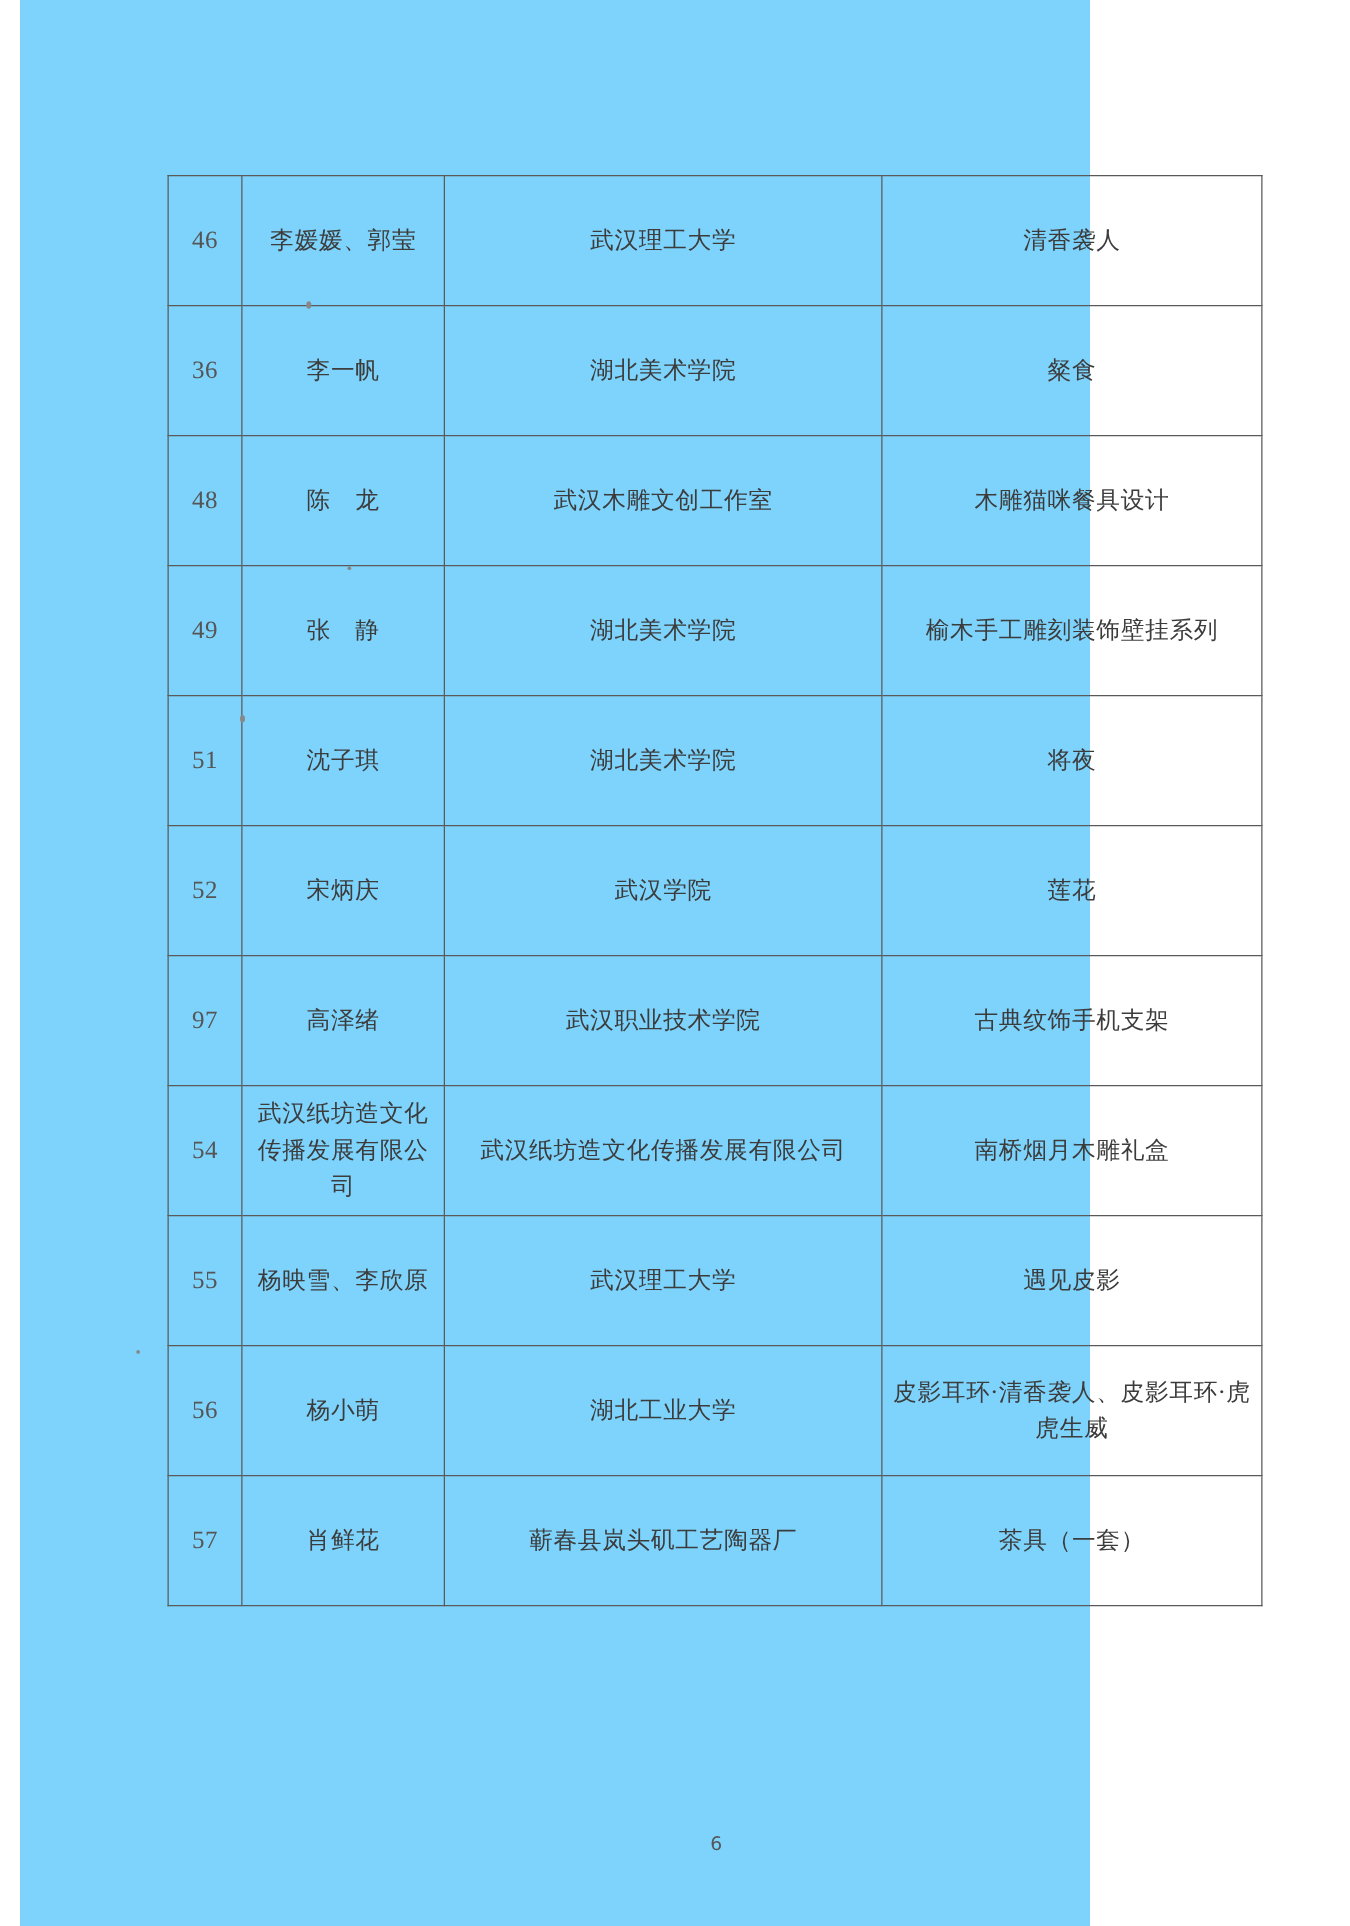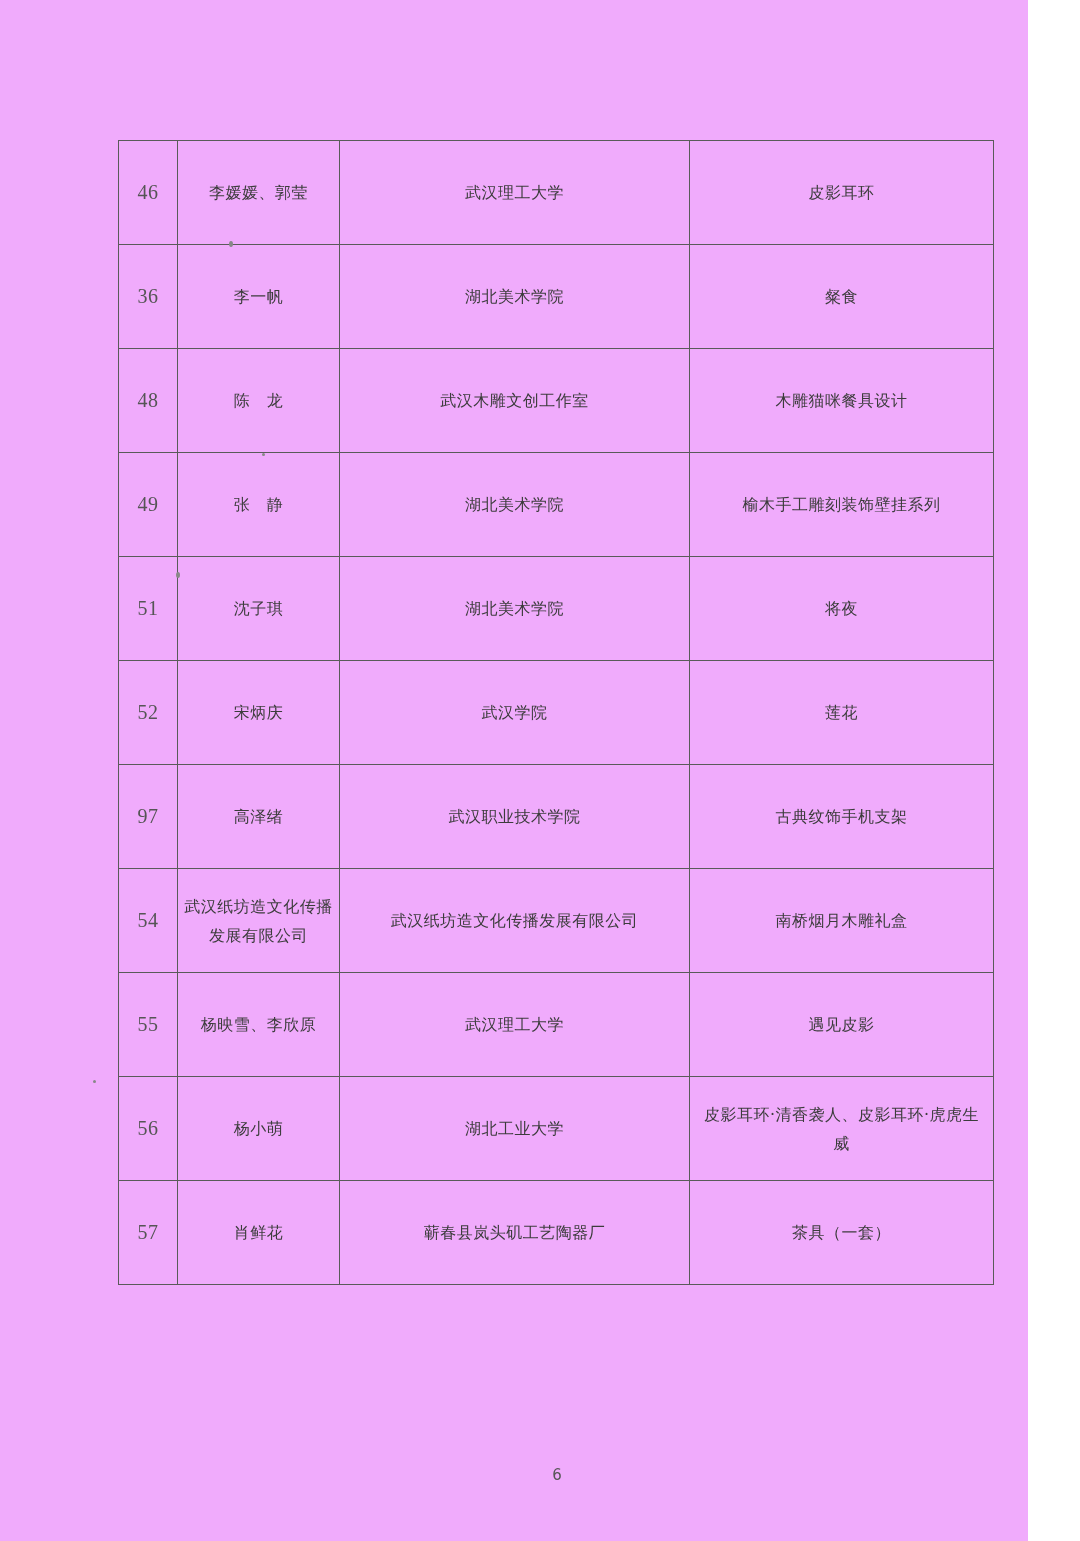--- a/index.html
+++ b/index.html
@@ -10,39 +10,39 @@
     body {
       width: 1080px;
       height: 1541px;
       position: relative;
       overflow: hidden;
       font-family: "DejaVu Serif", "Liberation Serif", serif;
       color: #3a3a3a;
     }
     .page {
       position: absolute;
-      left: 0; top: 0;
-      width: 1028px;
+      left: 16px; top: 0;
+      width: 856px;
       height: 1541px;
-      background: #f0abfc;
+      background: #7dd3fc;
     }
     table.list {
       position: absolute;
       left: 118px;
       top: 140px;
       width: 875px;
       border-collapse: collapse;
       table-layout: fixed;
     }
     table.list td {
       border: 1.5px solid #5a5a5a;
       height: 103px;
       text-align: center;
       vertical-align: middle;
-      font-size: 16px;
+      font-size: 19px;
       line-height: 29px;
       color: #3c3c3c;
       padding: 0 6px;
       letter-spacing: 0.5px;
     }
     table.list td.num {
       font-family: "Liberation Serif", "DejaVu Serif", serif;
       font-size: 20px;
       color: #555;
       padding: 0;
@@ -78,21 +78,21 @@
       <col class="c-num">
       <col class="c-name">
       <col class="c-org">
       <col class="c-work">
     </colgroup>
     <tbody>
       <tr>
         <td class="num">46</td>
         <td class="name">李媛媛、郭莹</td>
         <td>武汉理工大学</td>
-        <td>皮影耳环</td>
+        <td>清香袭人</td>
       </tr>
       <tr>
         <td class="num">36</td>
         <td class="name">李一帆</td>
         <td>湖北美术学院</td>
         <td>粲食</td>
       </tr>
       <tr>
         <td class="num">48</td>
         <td class="name">陈　龙</td>

